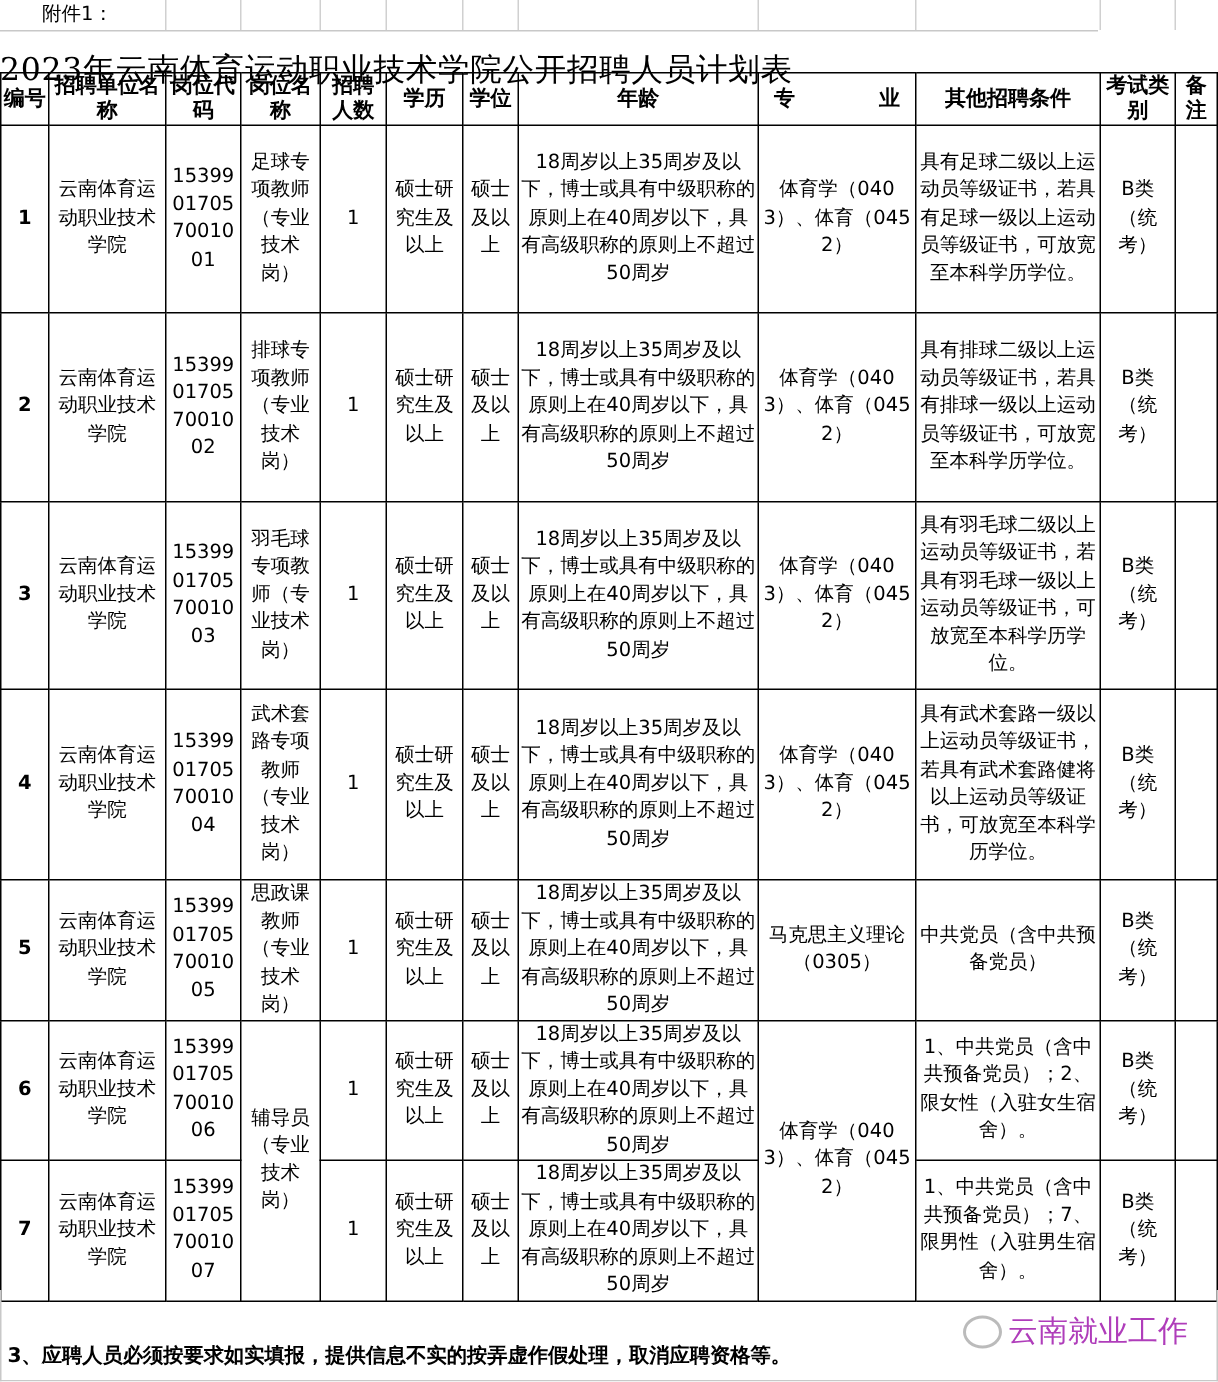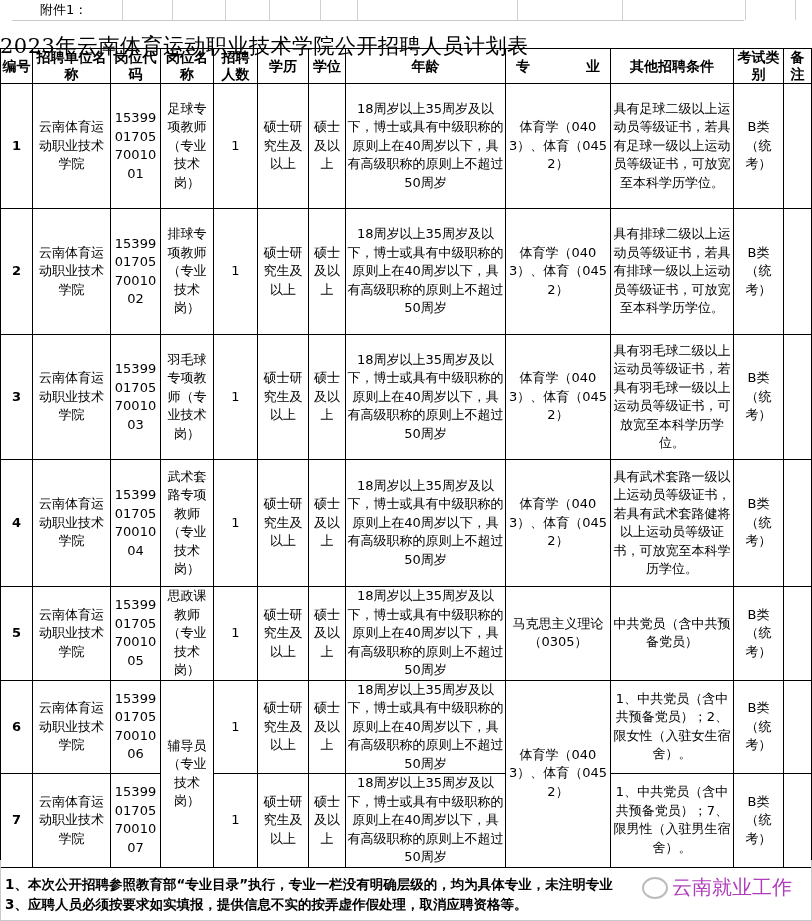--- a/index.html
+++ b/index.html
@@ -1,20 +1,20 @@
 <!DOCTYPE html>
 <html><head>
 <meta charset="utf-8">
 <style>
   html, body { margin:0; padding:0; background:#ffffff; }
   body { width:812px; height:921px; position:relative; overflow:hidden;
          font-family:"DejaVu Sans", sans-serif; color:#000; }
   .sheet { position:absolute; left:0; top:0; width:812px; height:921px; }
   .grid-top { position:absolute; left:0; top:0; width:732px; height:20px;
-              border-bottom:1px solid #c8c8c8;margin-left:12px; }
+              border-bottom:1px solid #c8c8c8; }
   .grid-top .gl { position:absolute; top:0; height:20px; border-left:1px solid #d0d0d0; }
   .attach { position:absolute; left:28px; top:2px; font-size:13px; line-height:16px; }
   .title { position:absolute; left:0; top:32px; width:812px; height:28px; text-align:left;
            font-family:"DejaVu Serif", serif; font-size:21px; line-height:28px; letter-spacing:0.5px; }
   table.plan { position:absolute; left:0; top:48px; border-collapse:collapse; table-layout:fixed; }
   table.plan td, table.plan th { border:1px solid #000; padding:0 1px; text-align:center;
            vertical-align:middle; font-size:13px; line-height:18.5px; overflow:hidden; word-break:break-all; }
   table.plan th { font-weight:bold; font-size:14px; line-height:17px; }
   td.num { font-weight:bold; font-size:14px; }
   td.left { text-align:left;margin-left:12px; }
@@ -176,21 +176,20 @@
       <td>硕士及以上</td>
       <td>18周岁以上35周岁及以下，博士或具有中级职称的原则上在40周岁以下，具有高级职称的原则上不超过50周岁</td>
       <td>1、中共党员（含中共预备党员）；7、限男性（入驻男生宿舍）。</td>
       <td>B类（统考）</td>
       <td></td>
     </tr>
   </tbody>
     </table>
 
   <div class="footer">
-    <div class="note" style="top:15px">1、本次公开招聘参照教育部“专业目录”执行，专业一栏没有明确层级的，均为具体专业，未注明专业</div>
     <div class="note" style="top:35px">3、应聘人员必须按要求如实填报，提供信息不实的按弄虚作假处理，取消应聘资格等。</div>
   </div>
 
   <div class="watermark">
     <span class="wm-icon"></span>
     <span>云南就业工作</span>
   </div>
 </div>
 
 </body></html>

